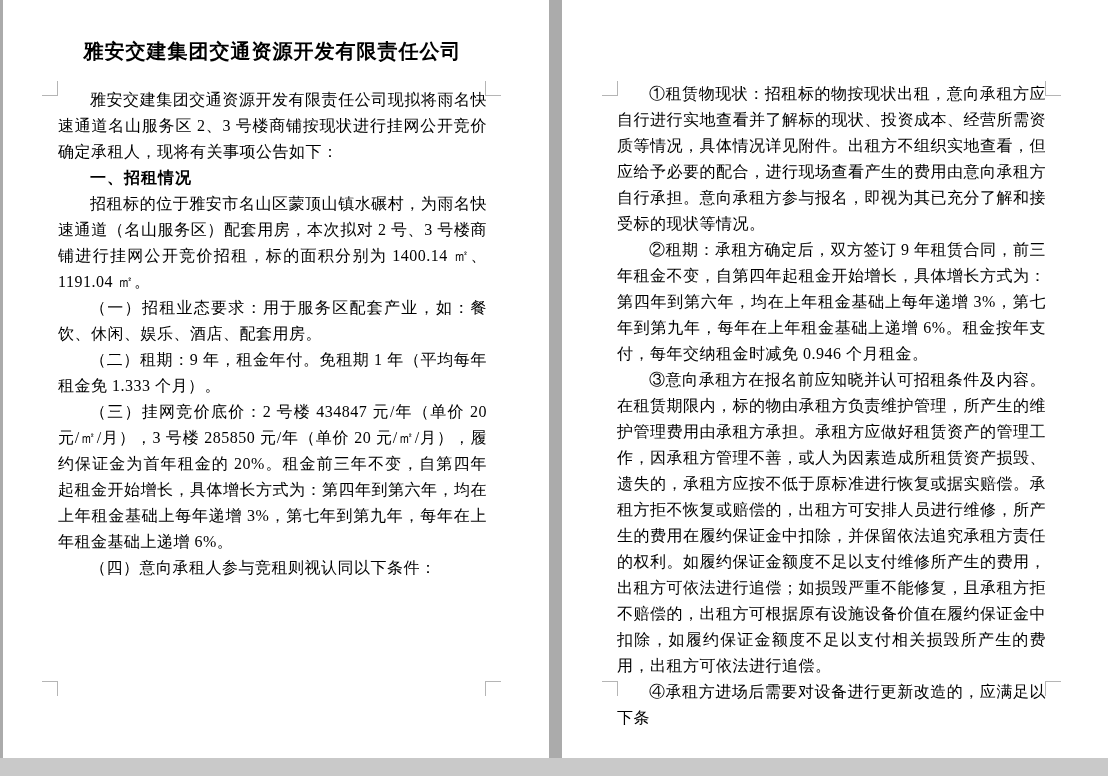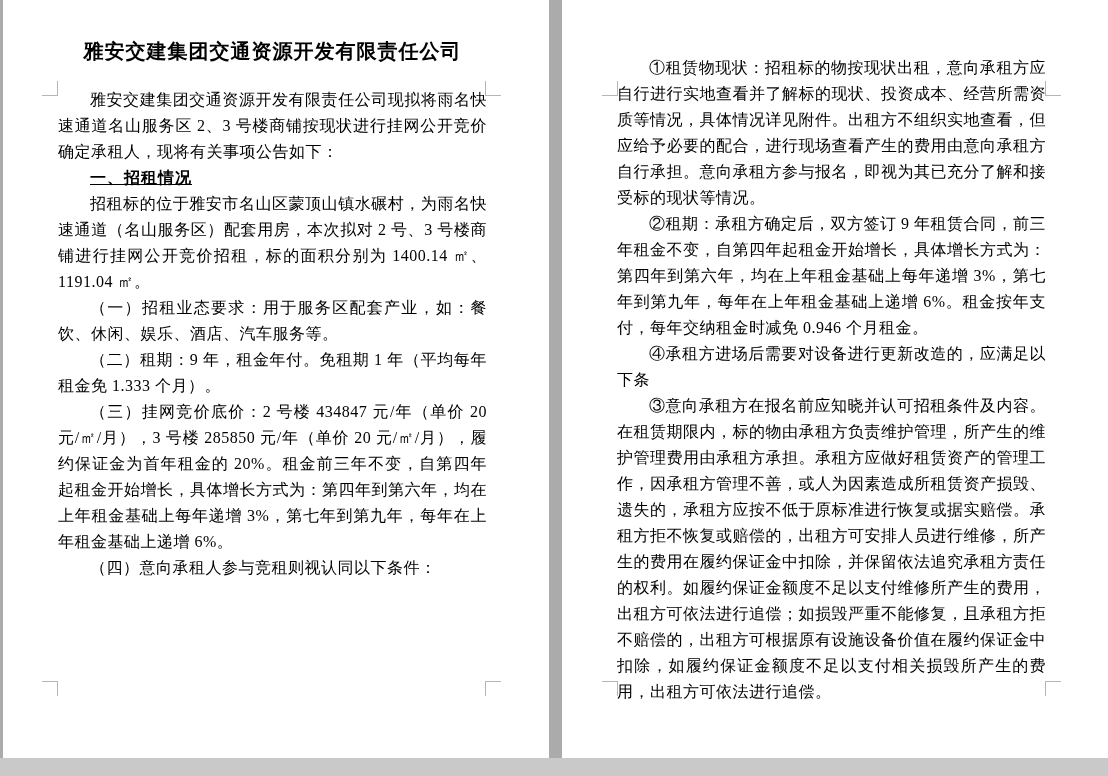--- a/index.html
+++ b/index.html
@@ -41,34 +41,33 @@
   }
   .doc-title {
     margin-top: 36px;
     margin-bottom: 21px;
     text-align: center;
     font-weight: bold;
     font-size: 20px;
     line-height: 30px;
     letter-spacing: 1px;
   }
-  .page-2 .content { padding-top: 55px; }
+  .page-2 .content { padding-top: 81px; }
 
   p.para {
     margin: 0;
     font-size: 16px;
     line-height: 26px;
     text-align: justify;
     text-indent: 2em;
     letter-spacing: 0.5px;
   }
   p.heading {
     font-weight: bold;
     letter-spacing: 1px;
-    text-decoration: underline;
   }
 
   
   .mark {
     position: absolute;
     width: 15px;
     height: 14px;
     pointer-events: none;
   }
   .mark.tl { border-right: 1px solid #b5b5b5;  border-bottom: 1px solid #b5b5b5; }
@@ -97,35 +96,35 @@
     <div class="mark bl"></div>
     <div class="mark br"></div>
 
     <div class="content">
       <div class="doc-title">
         <div>雅安交建集团交通资源开发有限责任公司</div>
       </div>
       <p class="para">雅安交建集团交通资源开发有限责任公司现拟将雨名快速通道名山服务区 2、3 号楼商铺按现状进行挂网公开竞价确定承租人，现将有关事项公告如下：</p>
       <p class="para heading">一、招租情况</p>
       <p class="para">招租标的位于雅安市名山区蒙顶山镇水碾村，为雨名快速通道（名山服务区）配套用房，本次拟对 2 号、3 号楼商铺进行挂网公开竞价招租，标的面积分别为 1400.14 ㎡、1191.04 ㎡。</p>
-      <p class="para">（一）招租业态要求：用于服务区配套产业，如：餐饮、休闲、娱乐、酒店、汽车服务等。</p>
+      <p class="para">（一）招租业态要求：用于服务区配套产业，如：餐饮、休闲、娱乐、酒店、配套用房。</p>
       <p class="para">（二）租期：9 年，租金年付。免租期 1 年（平均每年租金免 1.333 个月）。</p>
       <p class="para">（三）挂网竞价底价：2 号楼 434847 元/年（单价 20 元/㎡/月），3 号楼 285850 元/年（单价 20 元/㎡/月），履约保证金为首年租金的 20%。租金前三年不变，自第四年起租金开始增长，具体增长方式为：第四年到第六年，均在上年租金基础上每年递增 3%，第七年到第九年，每年在上年租金基础上递增 6%。</p>
       <p class="para">（四）意向承租人参与竞租则视认同以下条件：</p>
     </div>
   </div>
 
   <div class="page page-2">
     <div class="mark tl"></div>
     <div class="mark tr"></div>
     <div class="mark bl"></div>
     <div class="mark br"></div>
 
     <div class="content">
       <p class="para">①租赁物现状：招租标的物按现状出租，意向承租方应自行进行实地查看并了解标的现状、投资成本、经营所需资质等情况，具体情况详见附件。出租方不组织实地查看，但应给予必要的配合，进行现场查看产生的费用由意向承租方自行承担。意向承租方参与报名，即视为其已充分了解和接受标的现状等情况。</p>
       <p class="para">②租期：承租方确定后，双方签订 9 年租赁合同，前三年租金不变，自第四年起租金开始增长，具体增长方式为：第四年到第六年，均在上年租金基础上每年递增 3%，第七年到第九年，每年在上年租金基础上递增 6%。租金按年支付，每年交纳租金时减免 0.946 个月租金。</p>
+      <p class="para">③意向承租方在报名前应知晓并认可招租条件及内容。在租赁期限内，标的物由承租方负责维护管理，所产生的维护管理费用由承租方承担。承租方应做好租赁资产的管理工作，因承租方管理不善，或人为因素造成所租赁资产损毁、遗失的，承租方应按不低于原标准进行恢复或据实赔偿。承租方拒不恢复或赔偿的，出租方可安排人员进行维修，所产生的费用在履约保证金中扣除，并保留依法追究承租方责任的权利。如履约保证金额度不足以支付维修所产生的费用，出租方可依法进行追偿；如损毁严重不能修复，且承租方拒不赔偿的，出租方可根据原有设施设备价值在履约保证金中扣除，如履约保证金额度不足以支付相关损毁所产生的费用，出租方可依法进行追偿。</p>
       <p class="para">④承租方进场后需要对设备进行更新改造的，应满足以下条</p>
-      <p class="para">③意向承租方在报名前应知晓并认可招租条件及内容。在租赁期限内，标的物由承租方负责维护管理，所产生的维护管理费用由承租方承担。承租方应做好租赁资产的管理工作，因承租方管理不善，或人为因素造成所租赁资产损毁、遗失的，承租方应按不低于原标准进行恢复或据实赔偿。承租方拒不恢复或赔偿的，出租方可安排人员进行维修，所产生的费用在履约保证金中扣除，并保留依法追究承租方责任的权利。如履约保证金额度不足以支付维修所产生的费用，出租方可依法进行追偿；如损毁严重不能修复，且承租方拒不赔偿的，出租方可根据原有设施设备价值在履约保证金中扣除，如履约保证金额度不足以支付相关损毁所产生的费用，出租方可依法进行追偿。</p>
     </div>
   </div>
 
   <div class="bottom-band"></div>
 </div>
 
 </body></html>

